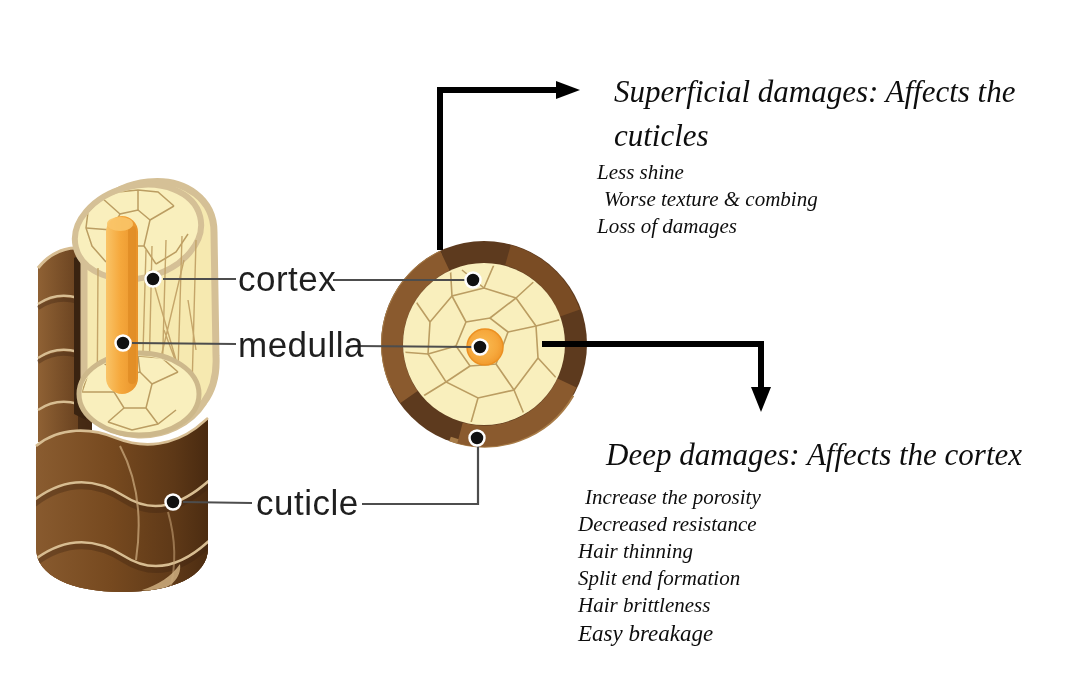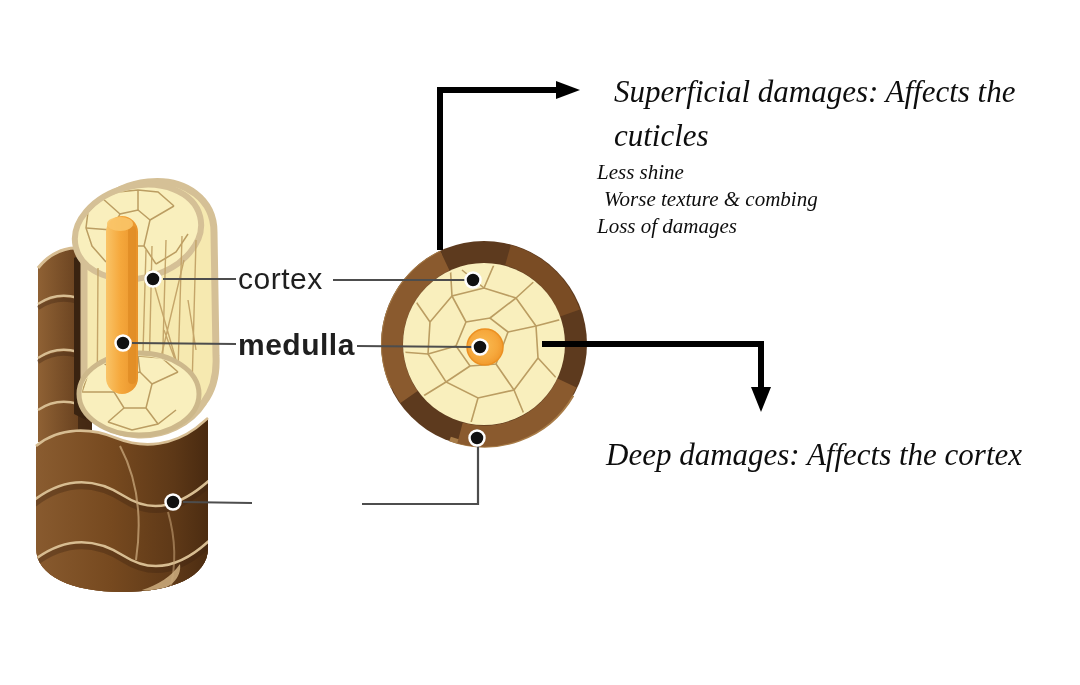--- a/index.html
+++ b/index.html
@@ -2,34 +2,34 @@
 <html><head>
 <meta charset="utf-8">
 <style>
   html,body{margin:0;padding:0;background:#ffffff;}
   #stage{
     position:relative;width:1080px;height:685px;background:#ffffff;overflow:hidden;
     font-family:"Liberation Sans",sans-serif;
   }
   #art{position:absolute;left:0;top:0;}
   .part-label{
-    position:absolute;color:#1f1f1f;font-size:30px;line-height:34px;
+    position:absolute;color:#1f1f1f;font-size:35px;line-height:34px;
     font-family:"Liberation Sans",sans-serif;letter-spacing:.5px;
   }
   .serif{font-family:"Liberation Serif",serif;font-style:italic;color:#0d0d0d;}
   .damage-title{position:absolute;font-size:31px;line-height:44px;}
   .damage-items{position:absolute;font-size:21px;line-height:27px;}
   .damage-items .item.indent{padding-left:7px;}
   .damage-items .item.big{font-size:23px;line-height:29px;}
   #sup-title{left:614px;top:70px;width:478px;}
   #sup-items{left:597px;top:159px;}
   #deep-title{left:606px;top:433px;width:505px;}
   #deep-items{left:578px;top:484px;}
   #label-cortex{left:238px;top:262px;}
-  #label-medulla{left:238px;top:328px;font-weight:bold;}
+  #label-medulla{left:238px;top:328px;}
   #label-cuticle{left:256px;top:486px;}
 </style>
 </head>
 <body>
 
 <div id="stage">
 
   <svg id="art" width="1080" height="685" viewBox="0 0 1080 685">
     <defs>
       <linearGradient id="cylBody" x1="0" y1="0" x2="1" y2="0">
@@ -178,23 +178,32 @@
       <polygon points="556,81 556,99 580,90" fill="#000000"></polygon>
     </g>
     <g>
       <path d="M 542 344 L 761 344 L 761 389" fill="none" stroke="#000000" stroke-width="6"></path>
       <polygon points="751,387 771,387 761,412" fill="#000000"></polygon>
     </g>
   </svg>
 
   <div id="label-cortex" class="part-label">cortex</div>
   <div id="label-medulla" class="part-label">medulla</div>
+  <div id="label-cuticle" class="part-label">cuticle</div>
 
   <div id="sup-title" class="serif damage-title">Superficial damages: Affects the cuticles</div>
   <div id="sup-items" class="serif damage-items">
     <div class="item">Less shine</div>
     <div class="item indent">Worse texture &amp; combing</div>
     <div class="item">Loss of damages</div>
   </div>
 
   <div id="deep-title" class="serif damage-title">Deep damages: Affects the cortex</div>
+  <div id="deep-items" class="serif damage-items">
+    <div class="item indent">Increase the porosity</div>
+    <div class="item">Decreased resistance</div>
+    <div class="item">Hair thinning</div>
+    <div class="item">Split end formation</div>
+    <div class="item">Hair brittleness</div>
+    <div class="item big">Easy breakage</div>
+  </div>
 
 </div>
 
 </body></html>

